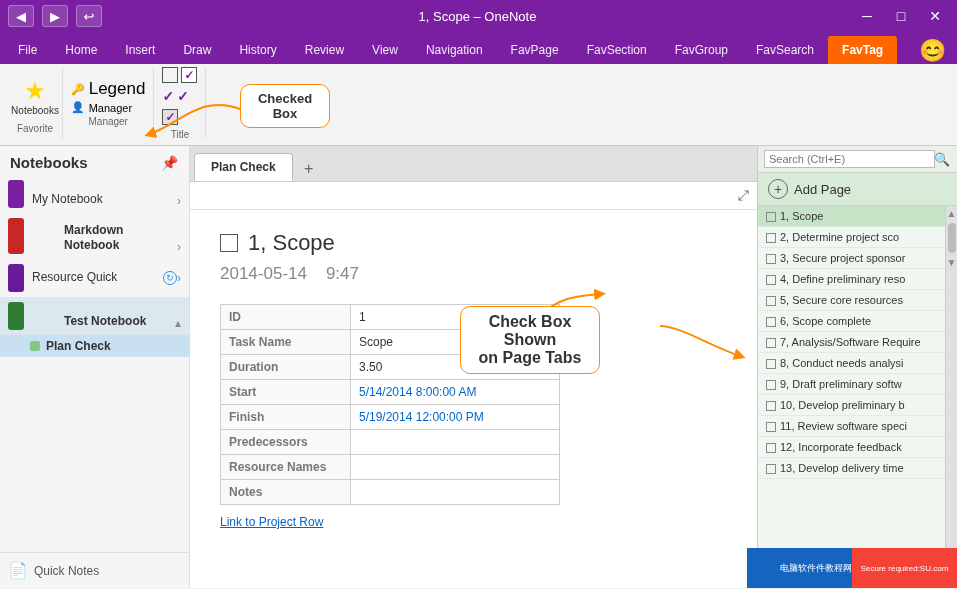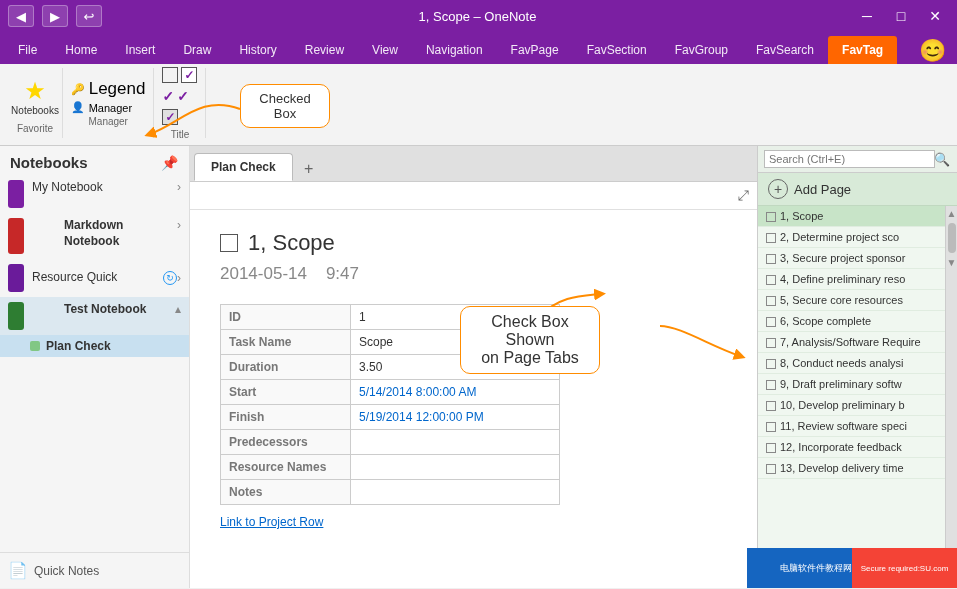--- a/index.html
+++ b/index.html
@@ -84,21 +84,21 @@
     .chk-mark { font-size: 14px; color: #7B1FA2; font-weight: bold; }
 
     
     .callout {
       position: absolute;
       background: white;
       border: 1.5px solid #FF8C00;
       border-radius: 10px;
       padding: 6px 12px;
       font-size: 13px;
-      font-weight: 400;
+      font-weight: 700;
       color: #333;
       text-align: center;
     }
     .callout-checked-box {
       top: 20px; left: 240px;
       width: 90px;
     }
     .callout-page-tabs {
       top: 160px; left: 460px;
       width: 140px; z-index: 100;
@@ -124,21 +124,21 @@
       font-size: 15px;
       font-weight: 700;
       color: #333;
       display: flex;
       align-items: center;
       justify-content: space-between;
     }
     .sidebar-pin { color: #888; font-size: 14px; cursor: pointer; }
     .notebook-item {
       display: flex;
-      align-items: flex-start;
+      align-items: flex-end;
       padding: 5px 8px;
       cursor: pointer;
       position: relative;
     }
     .notebook-item.active { background: #dce8f0; }
     .notebook-color {
       width: 16px; height: 36px;
       border-radius: 3px;
       margin-right: 8px;
       flex-shrink: 0;

